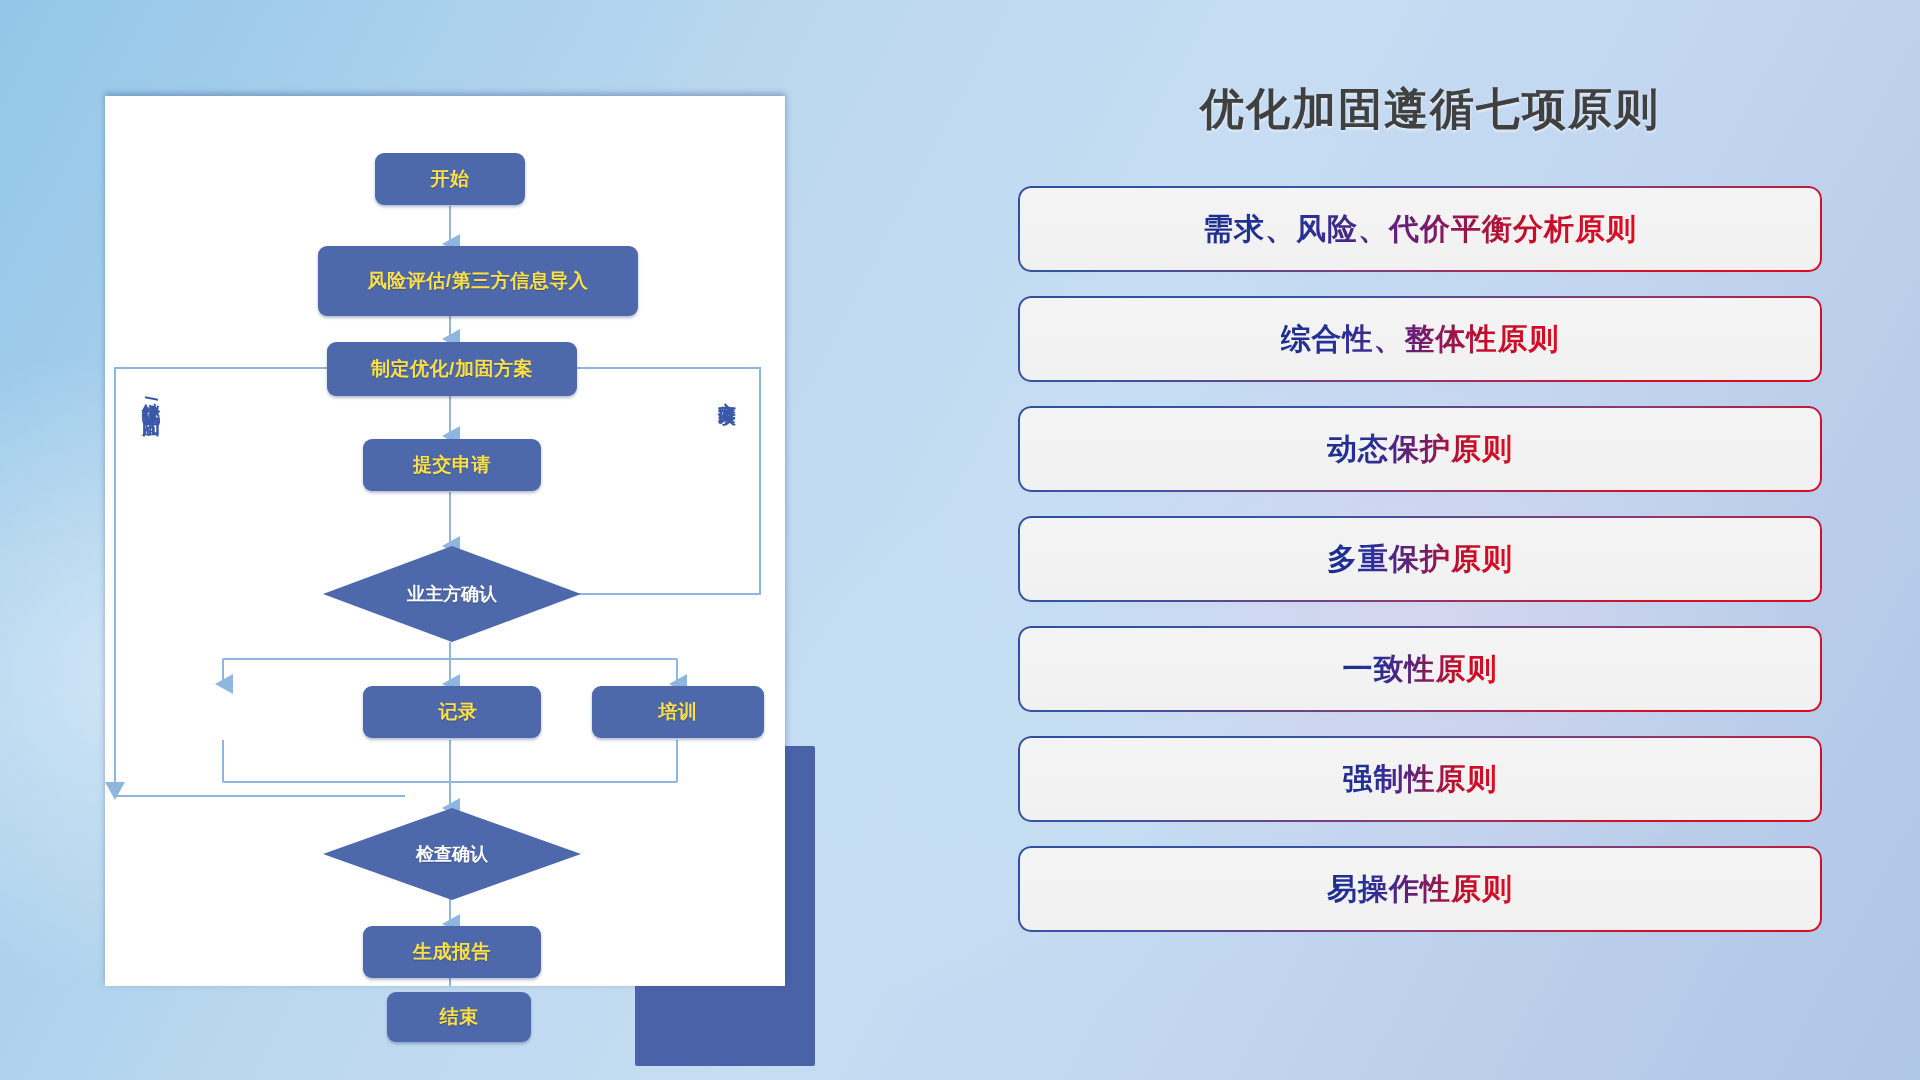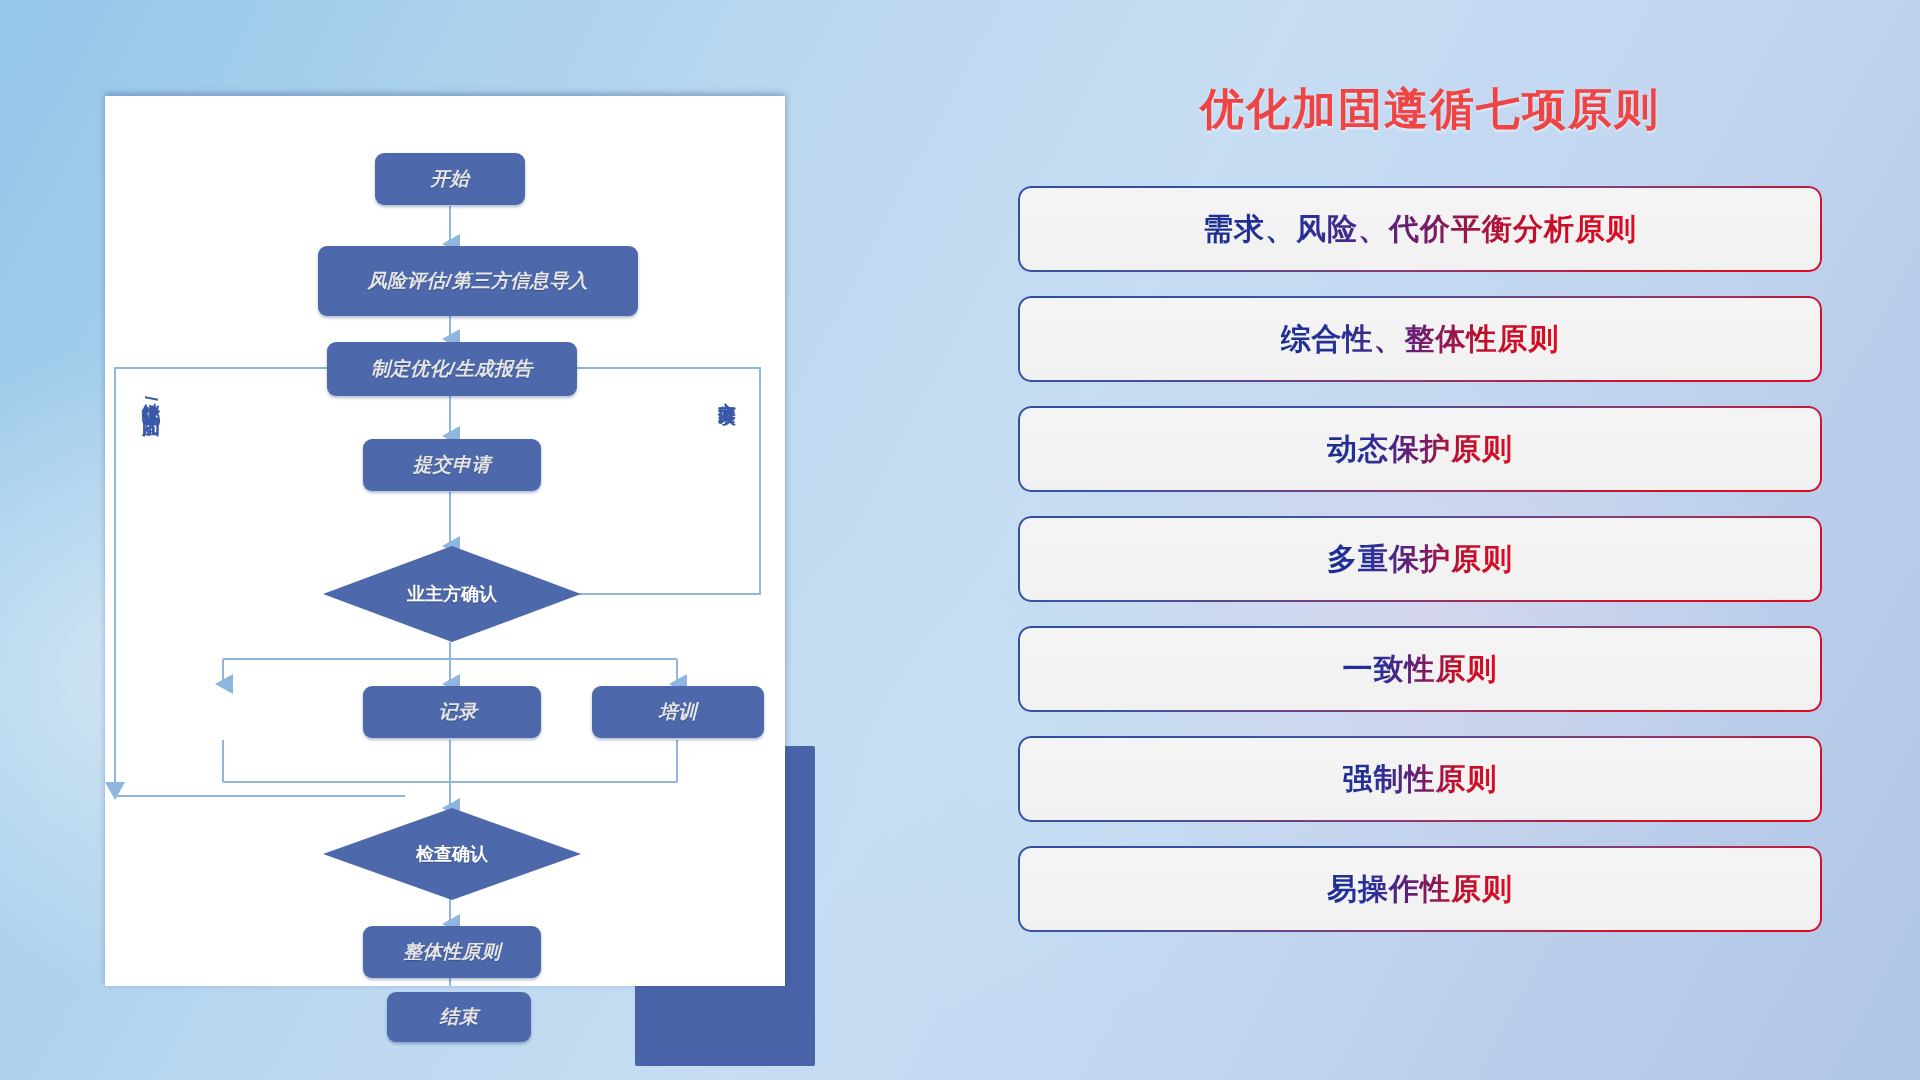--- a/index.html
+++ b/index.html
@@ -25,45 +25,44 @@
     position:absolute; left:0; top:0; width:680px; height:890px;
     background:#ffffff; z-index:2;
     box-shadow:0 -3px 6px rgba(60,80,140,0.35), 2px 0 5px rgba(60,80,140,0.10);
   }
 
   .fc{ position:absolute; inset:0; z-index:3; }
   .fc svg{ position:absolute; left:0; top:0; }
 
   .node{
     position:absolute; display:flex; align-items:center; justify-content:center;
-    background:#4d69ac; color:#e5e5e5; border-radius:9px;
+    background:#4d69ac; color:#fde047; border-radius:9px;
     font-size:19px; font-weight:bold; letter-spacing:.5px;
     white-space:nowrap; text-shadow:0 1px 1px rgba(0,0,0,.25);
     box-shadow:0 2px 3px rgba(40,60,120,.35);
-    font-style:italic;
   }
   .diamond{
     position:absolute; display:flex; align-items:center; justify-content:center;
     color:#ffffff; font-size:18px; font-weight:bold; white-space:nowrap;
     text-shadow:0 1px 1px rgba(0,0,0,.25);
     background:#4d69ac;
     clip-path:polygon(50% 0%,100% 50%,50% 100%,0% 50%);
   }
   .vlabel{
     position:absolute; writing-mode:vertical-rl;
     color:#3a58a8; font-size:18px; font-weight:bold; letter-spacing:2px;
     line-height:1.05;
   }
 
   
   #right-panel{ position:absolute; left:1020px; top:80px; width:820px; height:940px; }
 
   #page-title{
     width:100%; text-align:center; font-size:44px; font-weight:bold;
-    color:#ef4444; letter-spacing:2px; margin-bottom:49px;
+    color:#404040; letter-spacing:2px; margin-bottom:49px;
     text-shadow:0 2px 3px rgba(255,255,255,.55);
   }
 
   .card{
     position:relative; width:800px; height:82px; margin-bottom:28px;
     border-radius:12px;
     background:linear-gradient(#f4f4f4,#f1f1f1);
     display:flex; align-items:center; justify-content:center;
     box-shadow:0 1px 2px rgba(40,60,120,.18);
   }
@@ -138,34 +137,34 @@
     <svg width="680" height="890" style="pointer-events:none">
       <g stroke="#8fb6de" stroke-width="2" fill="none">
         <line x1="345" y1="880" x2="345" y2="905"></line>
       </g>
     </svg>
 
     <div class="node" style="left:270px; top:57px; width:150px; height:52px;">开始</div>
 
     <div class="node" style="left:185px; top:150px; width:320px; height:70px;margin-left:28px;">风险评估/第三方信息导入</div>
 
-    <div class="node" style="left:222px; top:246px; width:250px; height:54px;">制定优化/生成报告</div>
+    <div class="node" style="left:222px; top:246px; width:250px; height:54px;">制定优化/加固方案</div>
 
     <div class="node" style="left:258px; top:343px; width:178px; height:52px;">提交申请</div>
 
     <div class="diamond" style="left:218px; top:450px; width:258px; height:96px;">业主方确认</div>
 
 
     <div class="node" style="left:258px; top:590px; width:178px; height:52px;padding-left:12px;">记录</div>
 
     <div class="node" style="left:487px; top:590px; width:172px; height:52px;">培训</div>
 
     <div class="diamond" style="left:218px; top:712px; width:258px; height:92px;">检查确认</div>
 
-    <div class="node" style="left:258px; top:830px; width:178px; height:52px;">整体性原则</div>
+    <div class="node" style="left:258px; top:830px; width:178px; height:52px;">生成报告</div>
 
     <div class="node" style="left:282px; top:896px; width:144px; height:50px;">结束</div>
 
     <div class="vlabel" style="left:36px; top:292px;">继续优化/加固</div>
 
     <div class="vlabel" style="left:612px; top:292px;">方案修改</div>
 
   </div>
 </div>
 

